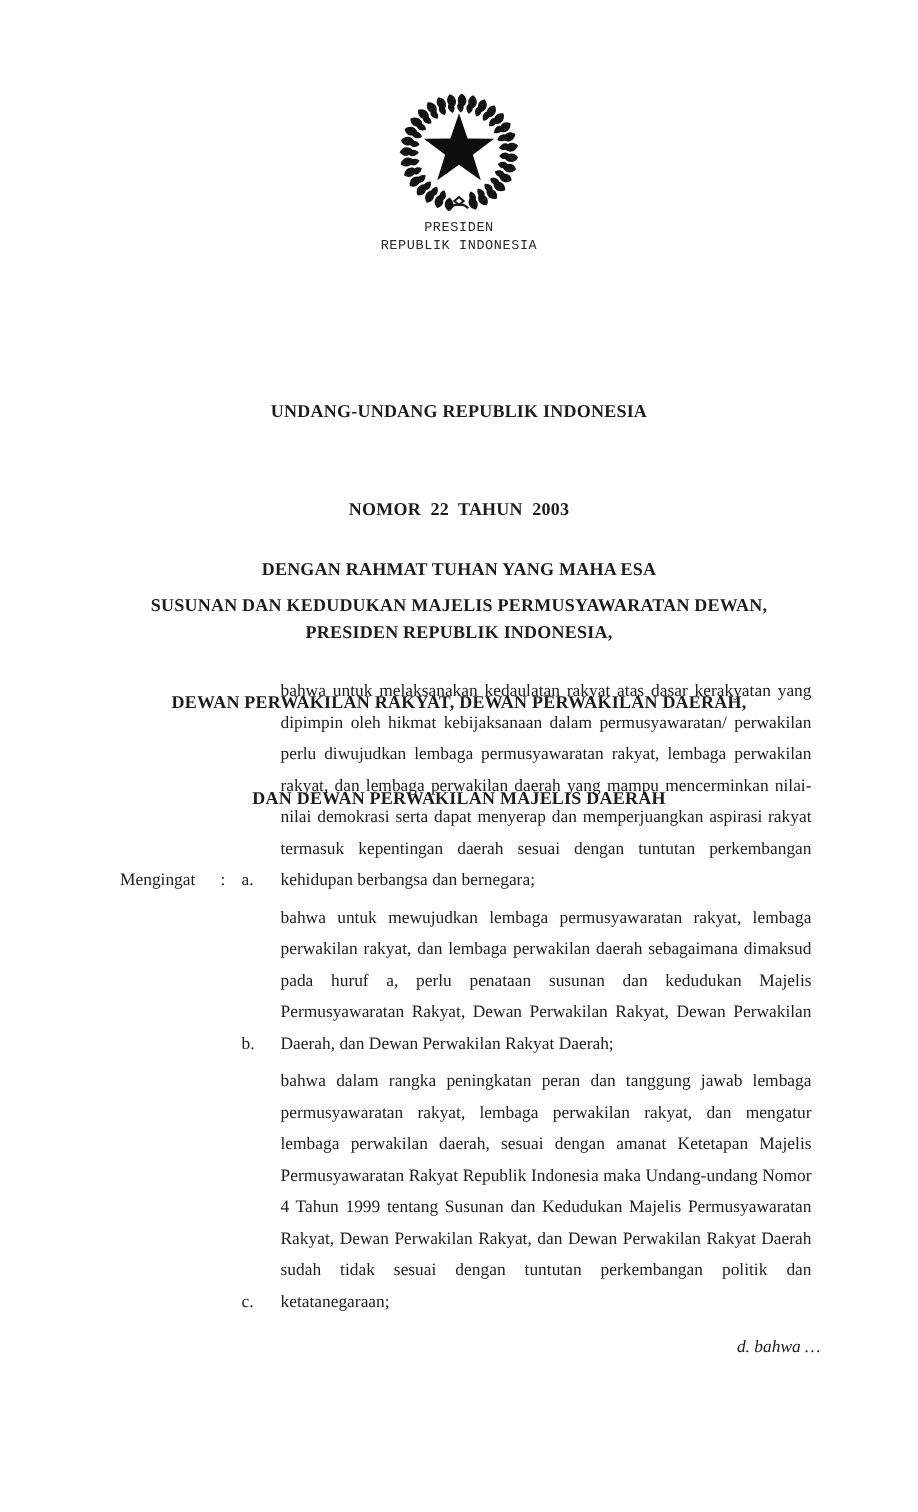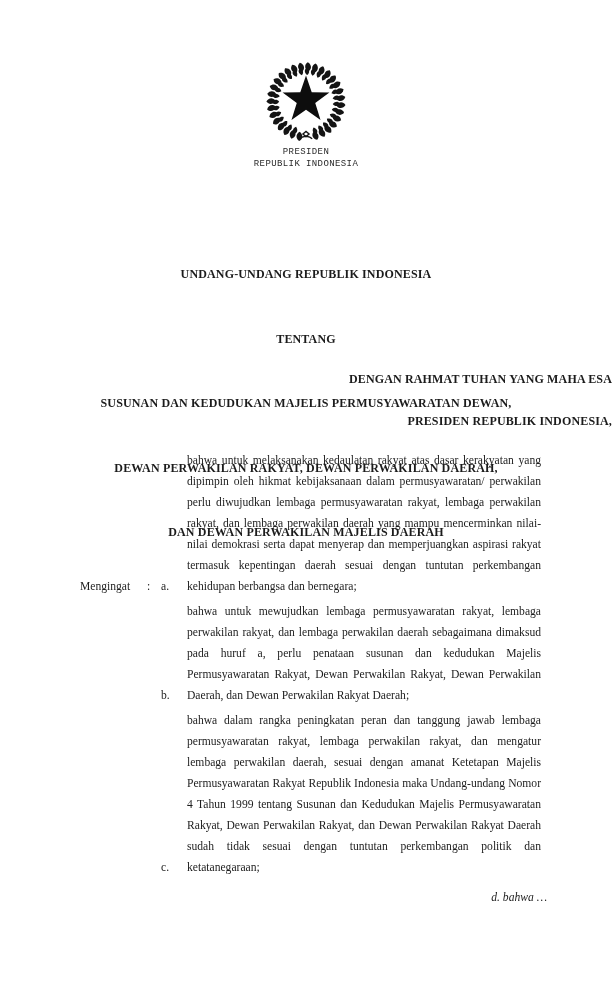--- a/index.html
+++ b/index.html
@@ -48,21 +48,21 @@
     font-weight: bold;
     font-size: 12px;
     line-height: 21.5px;
     letter-spacing: 0.15px;
     white-space: pre-wrap;
   }
   .invocation, .preamble-heading {
     position: absolute;
     left: 0;
     width: 100%;
-    text-align: right;
+    text-align: center;
     font-weight: bold;
     font-size: 12px;
     letter-spacing: 0.15px;
   }
   .invocation { top: 372px; }
   .preamble-heading { top: 414px; }
   
   .content {
     position: absolute;
     top: 450px;
@@ -161,21 +161,21 @@
     </svg>
   </div>
 
   <div class="letterhead-text">
     <div>PRESIDEN</div>
     <div>REPUBLIK INDONESIA</div>
   </div>
 
   <div class="title-block">
     <div>UNDANG-UNDANG REPUBLIK INDONESIA</div>
-    <div>TENTANG</div>
+    <div>NOMOR  22  TAHUN  2003</div>
     <div>SUSUNAN DAN KEDUDUKAN MAJELIS PERMUSYAWARATAN DEWAN,</div>
     <div>DEWAN PERWAKILAN RAKYAT, DEWAN PERWAKILAN DAERAH,</div>
     <div>DAN DEWAN PERWAKILAN MAJELIS DAERAH</div>
   </div>
 
   <div class="invocation">DENGAN RAHMAT TUHAN YANG MAHA ESA</div>
   <div class="preamble-heading">PRESIDEN REPUBLIK INDONESIA,</div>
 
   <div class="content">
 

